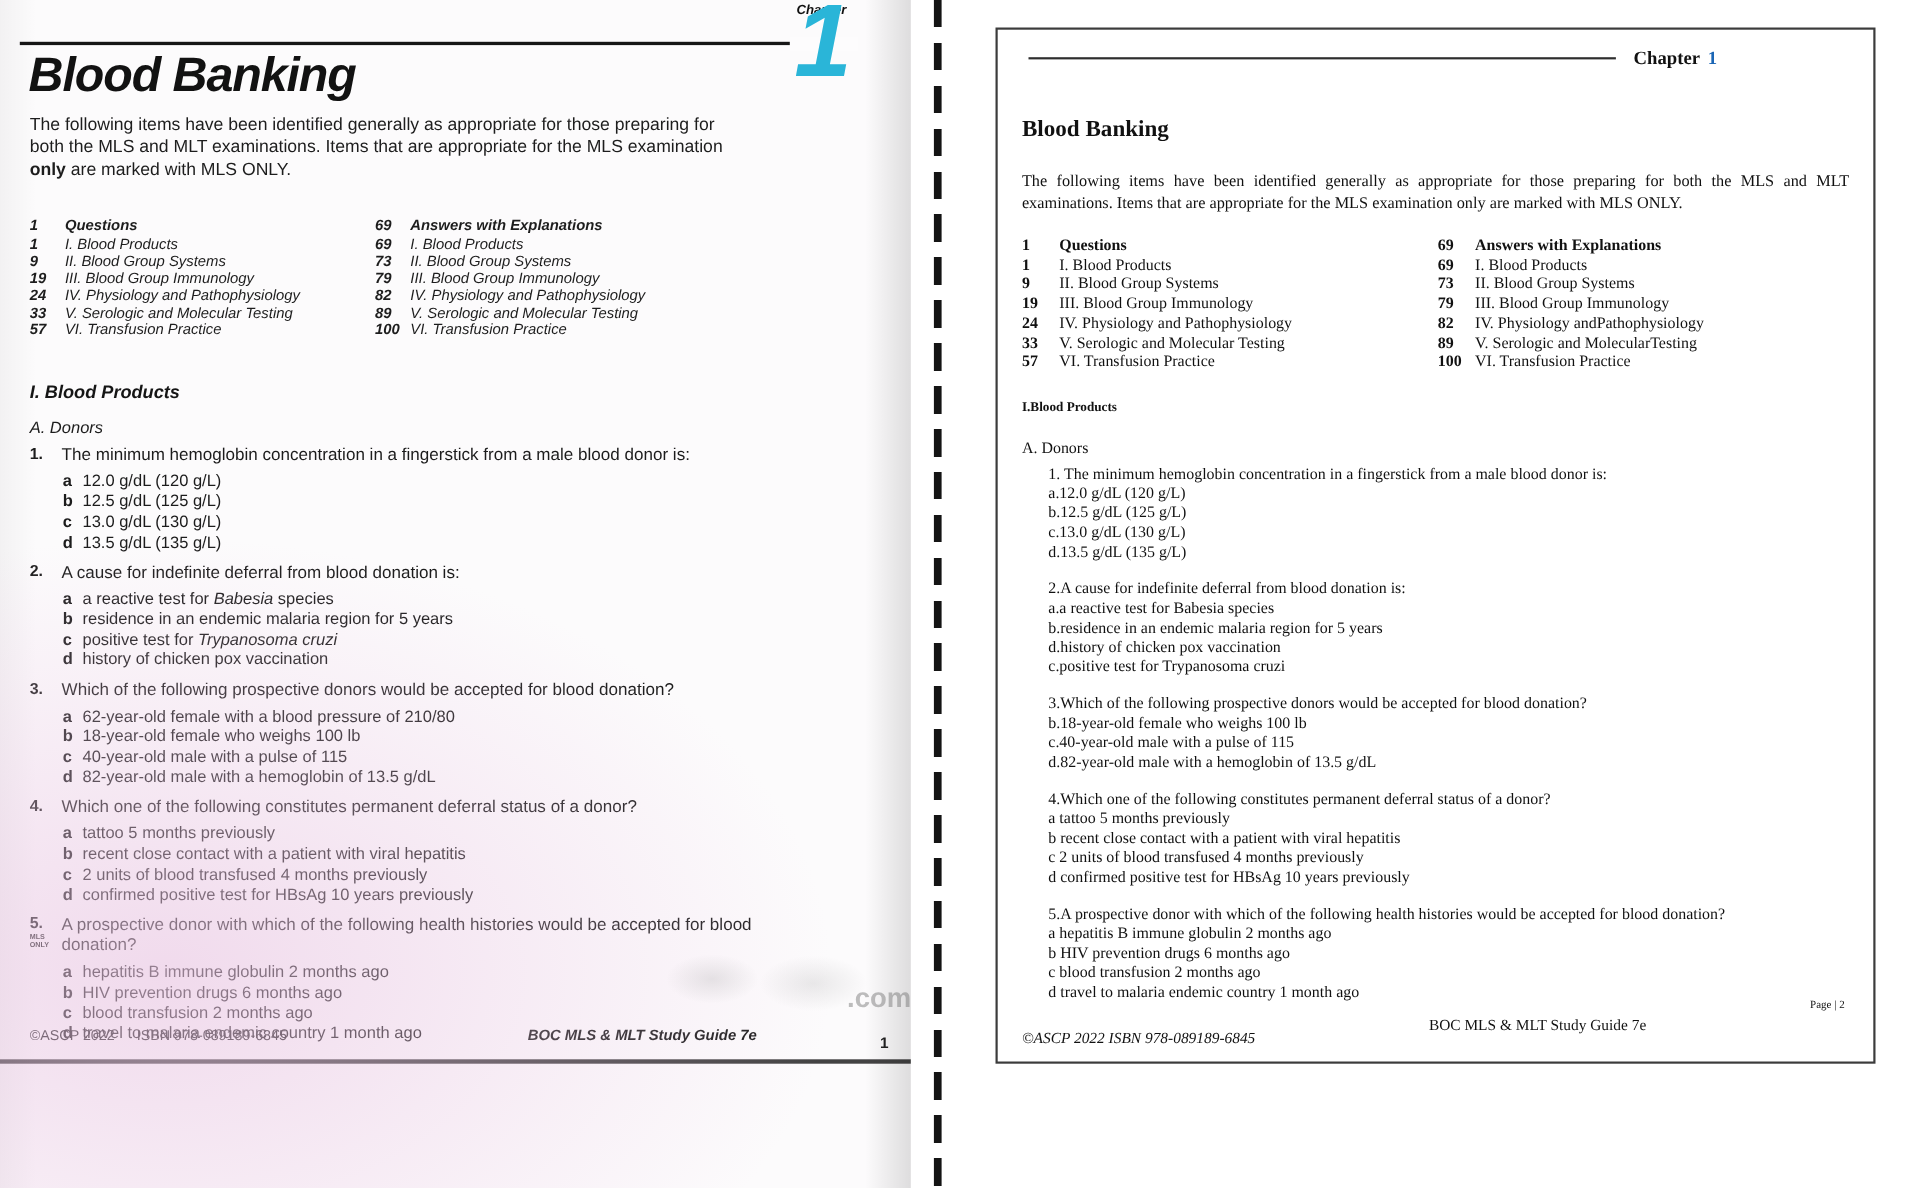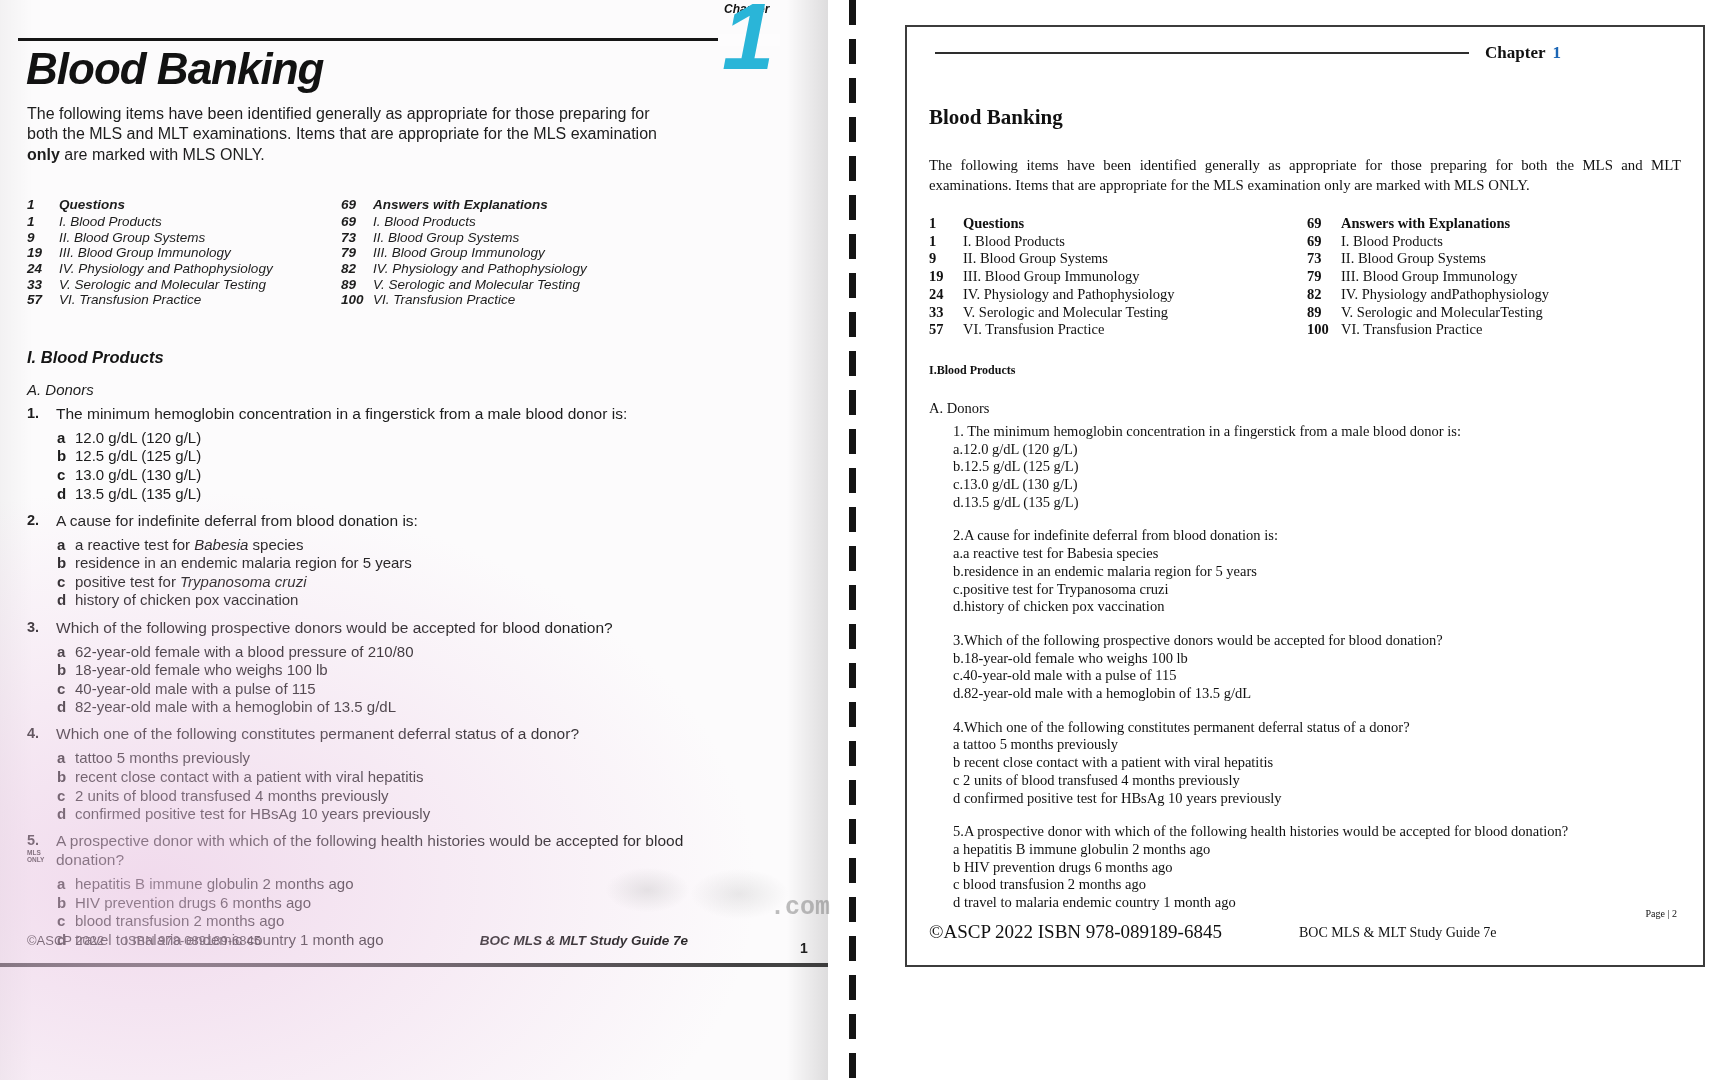--- a/index.html
+++ b/index.html
@@ -47,21 +47,21 @@
   .l-footer { position:absolute; top:933px; left:27px; width:776px; display:flex; align-items:baseline; font-size:13px; color:#1c1c1c; }
   .l-isbn { margin-left:20px; }
   .l-guide { margin-left:auto; margin-right:115px; font-weight:bold; font-style:italic; font-size:13.5px; }
   .l-pagenum { position:absolute; top:940px; left:800px; font-weight:bold; font-size:14px; }
   .l-bottom-edge { position:absolute; top:963px; left:0; width:100%; height:4px; background:#222; opacity:0.85; }
 
   .wm-blob { position:absolute; top:850px; left:590px; width:230px; height:80px; z-index:6; pointer-events:none;
     background:
       radial-gradient(ellipse 60px 32px at 25% 50%, rgba(130,130,130,0.18), rgba(130,130,130,0) 70%),
       radial-gradient(ellipse 70px 36px at 65% 55%, rgba(130,130,130,0.16), rgba(130,130,130,0) 70%); }
-  .wm-com { position:absolute; top:893px; left:770px; z-index:6; font-size:25px; font-weight:bold; color:rgba(110,110,110,0.45);font-family:Liberation Mono, monospace; }
+  .wm-com { position:absolute; top:893px; left:770px; z-index:6; font-size:25px; font-weight:bold; color:rgba(110,110,110,0.45); }
 
   
   .divider { position:absolute; left:849px; top:0; width:7px; height:1080px;
     background:repeating-linear-gradient(to bottom, #141414 0 25px, transparent 25px 39px); }
 
   
   .right-page { position:absolute; left:905px; top:25px; width:800px; height:942px; background:#fff;
     border:2px solid #3c3c3c; font-family:"Liberation Serif",serif; color:#111; padding:0 22px; }
 
   .chap-row { display:flex; align-items:center; margin:16px 120px 0 6px; font-size:17px; font-weight:bold; }
@@ -78,21 +78,21 @@
   .rtn { width:34px; flex:none; font-weight:bold; }
   .rtoc-head { font-weight:bold; }
 
   .r-section { margin-top:24px; font-size:12px; font-weight:bold; }
   .r-sub { margin-top:22px; font-size:14.5px; }
   .rq { margin-top:16px; font-size:14.5px; }
   .rq.first { margin-top:6px; }
   .rline { line-height:17.7px;margin-left:24px; }
 
   .r-pagenum { position:absolute; right:26px; bottom:46px; font-size:10px; }
-  .r-footer-left { position:absolute; left:22px; bottom:22px; font-size:19px; }
+  .r-footer-left { position:absolute; left:22px; bottom:12px; font-size:14px;font-style:italic; }
   .r-footer-right { position:absolute; left:392px; bottom:24px; font-size:14px; }
 </style>
 </head>
 <body>
 
 <div class="left-page">
   <div class="left-inner">
     <div class="chapter-word-l">Chapter</div>
     <div class="chapter-line-l"></div>
     <div class="chapter-halo"></div>
@@ -395,22 +395,22 @@
     <div class="rline">a.12.0 g/dL (120 g/L)</div>
     <div class="rline">b.12.5 g/dL (125 g/L)</div>
     <div class="rline">c.13.0 g/dL (130 g/L)</div>
     <div class="rline">d.13.5 g/dL (135 g/L)</div>
   </div>
 
   <div class="rq">
     <div class="rline">2.A cause for indefinite deferral from blood donation is:</div>
     <div class="rline">a.a reactive test for Babesia species</div>
     <div class="rline">b.residence in an endemic malaria region for 5 years</div>
+    <div class="rline">d.history of chicken pox vaccination</div>
     <div class="rline">c.positive test for Trypanosoma cruzi</div>
-    <div class="rline">d.history of chicken pox vaccination</div>
   </div>
 
   <div class="rq">
     <div class="rline">3.Which of the following prospective donors would be accepted for blood donation?</div>
     <div class="rline">b.18-year-old female who weighs 100 lb</div>
     <div class="rline">c.40-year-old male with a pulse of 115</div>
     <div class="rline">d.82-year-old male with a hemoglobin of 13.5 g/dL</div>
   </div>
 
   <div class="rq">

